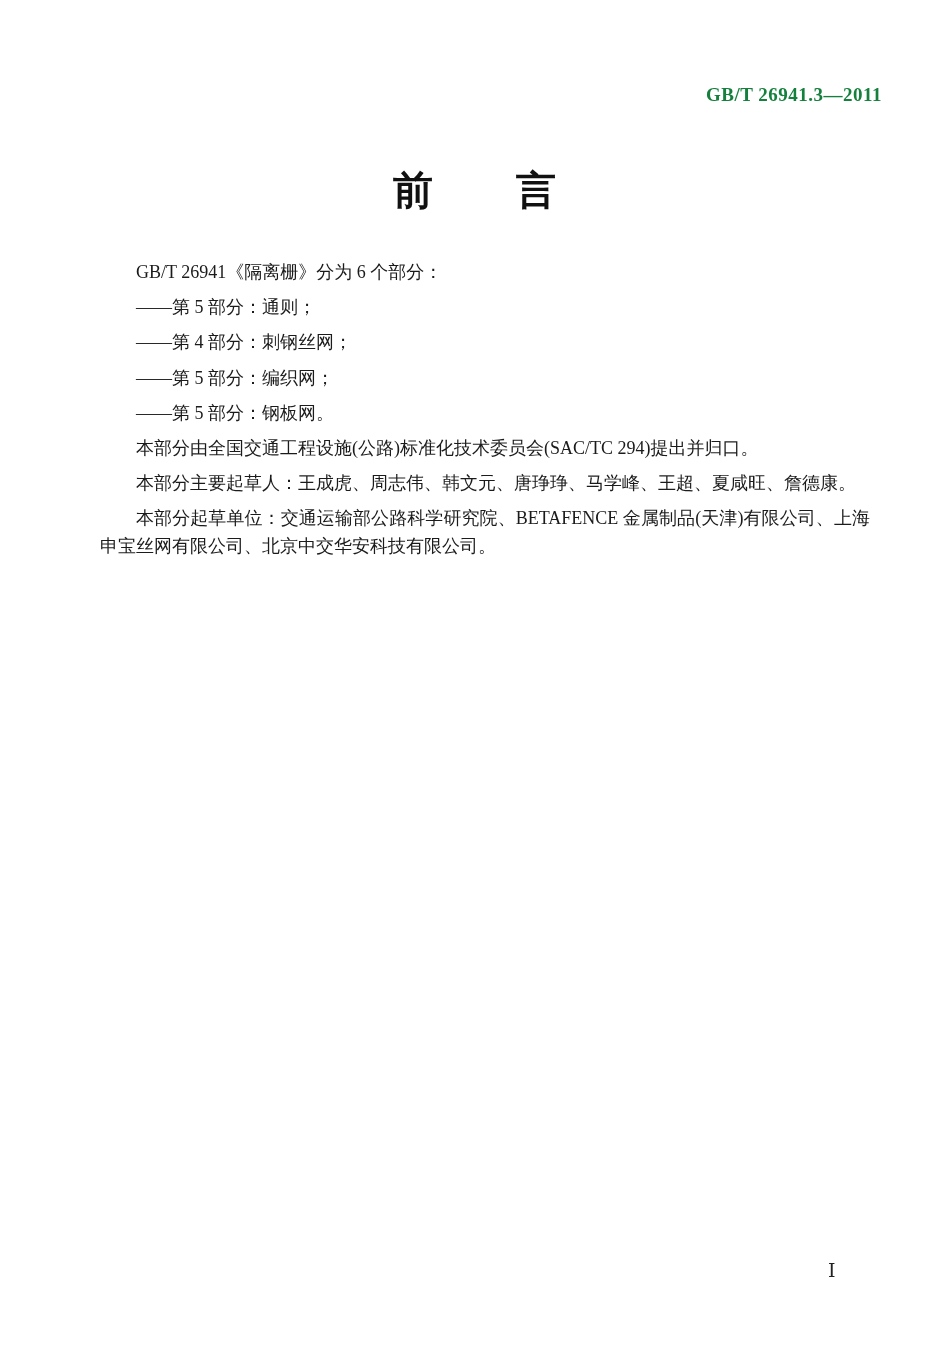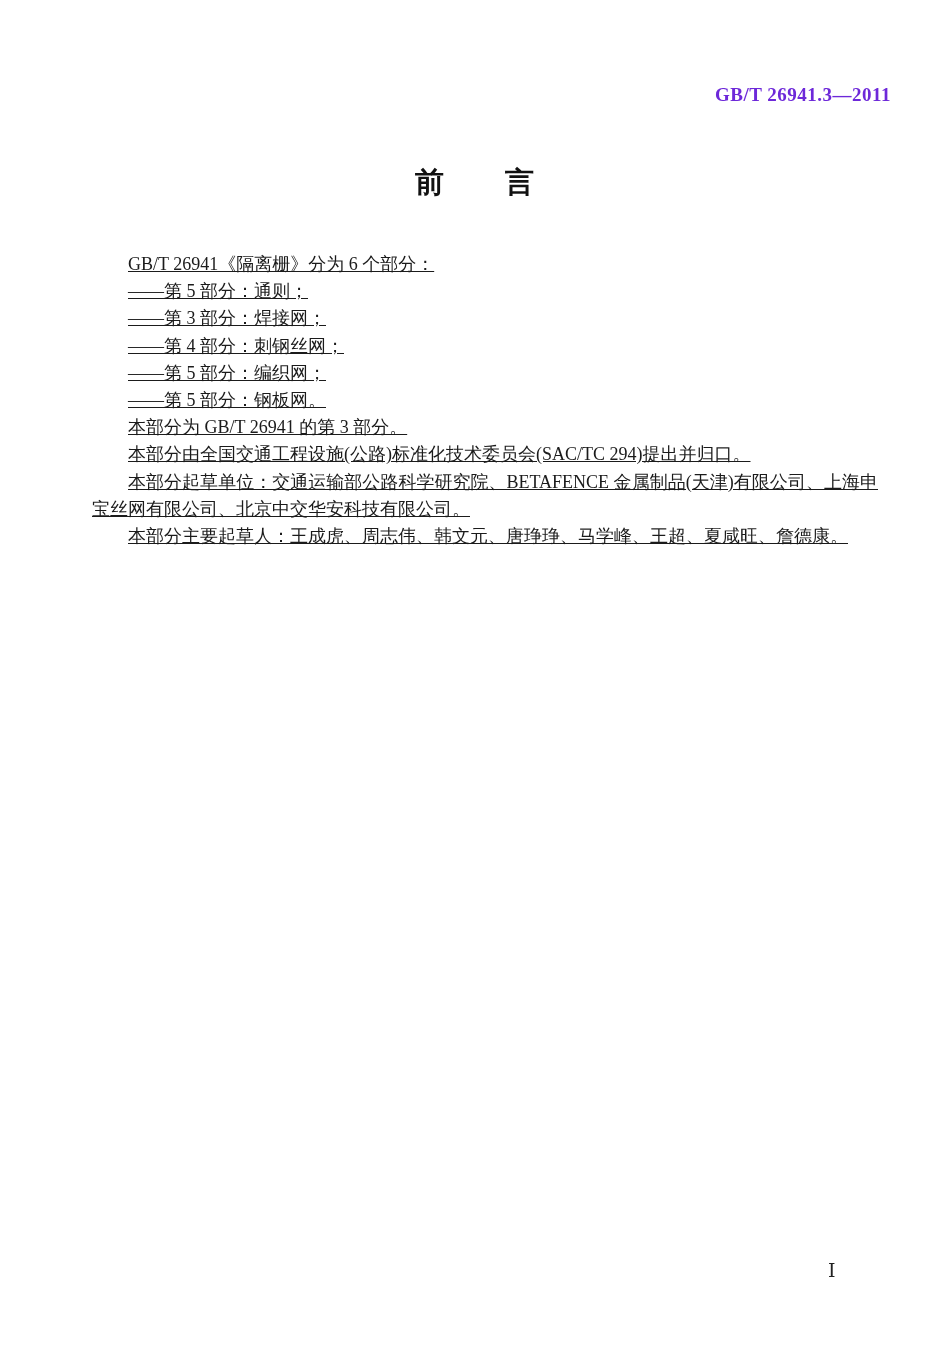--- a/index.html
+++ b/index.html
@@ -16,52 +16,51 @@
     overflow: hidden;
   }
   .page {
     position: absolute;
     inset: 0;
     background: #ffffff;
   }
   .header-code {
     position: absolute;
     top: 84px;
-    right: 59px;
+    right: 68px;
     font-size: 19px;
     font-weight: bold;
     letter-spacing: 0.5px;
-    color: #6d28d9;
+    color: #15803d;
     white-space: nowrap;
   }
   .doc-title {
     position: absolute;
     top: 163px;
     left: 0;
     width: 100%;
     text-align: center;
-    font-size: 29px;
+    font-size: 40px;
     font-weight: bold;
     color: #111111;
     letter-spacing: 1px;
   }
   .body-text {
     position: absolute;
     top: 251px;
     left: 92px;
     width: 786px;
     font-size: 18px;
     line-height: 27.2px;
     text-align: justify;
   }
   .body-text p {
-    margin: 0;
+    margin: 8px;
     padding: 0;
     text-indent: 2em;
-    text-decoration: underline;
   }
   .page-number {
     position: absolute;
     top: 1259px;
     left: 828px;
     font-size: 19px;
     color: #222222;
   }
 </style>
 </head>
@@ -69,25 +68,23 @@
 
 <div class="page">
 
   <div class="header-code">GB/T 26941.3—2011</div>
 
   <div class="doc-title">前　　言</div>
 
   <div class="body-text">
     <p>GB/T 26941《隔离栅》分为 6 个部分：</p>
     <p>——第 5 部分：通则；</p>
-    <p>——第 3 部分：焊接网；</p>
     <p>——第 4 部分：刺钢丝网；</p>
     <p>——第 5 部分：编织网；</p>
     <p>——第 5 部分：钢板网。</p>
-    <p>本部分为 GB/T 26941 的第 3 部分。</p>
     <p>本部分由全国交通工程设施(公路)标准化技术委员会(SAC/TC 294)提出并归口。</p>
+    <p>本部分主要起草人：王成虎、周志伟、韩文元、唐琤琤、马学峰、王超、夏咸旺、詹德康。</p>
     <p>本部分起草单位：交通运输部公路科学研究院、BETAFENCE 金属制品(天津)有限公司、上海申宝丝网有限公司、北京中交华安科技有限公司。</p>
-    <p>本部分主要起草人：王成虎、周志伟、韩文元、唐琤琤、马学峰、王超、夏咸旺、詹德康。</p>
   </div>
 
   <div class="page-number">Ⅰ</div>
 
 </div>
 
 </body></html>

